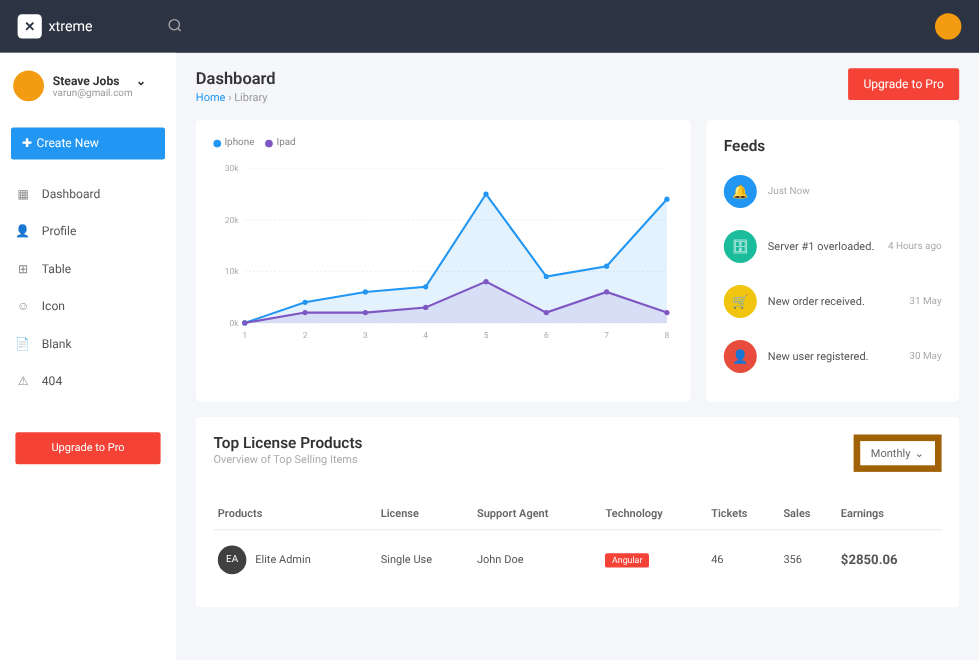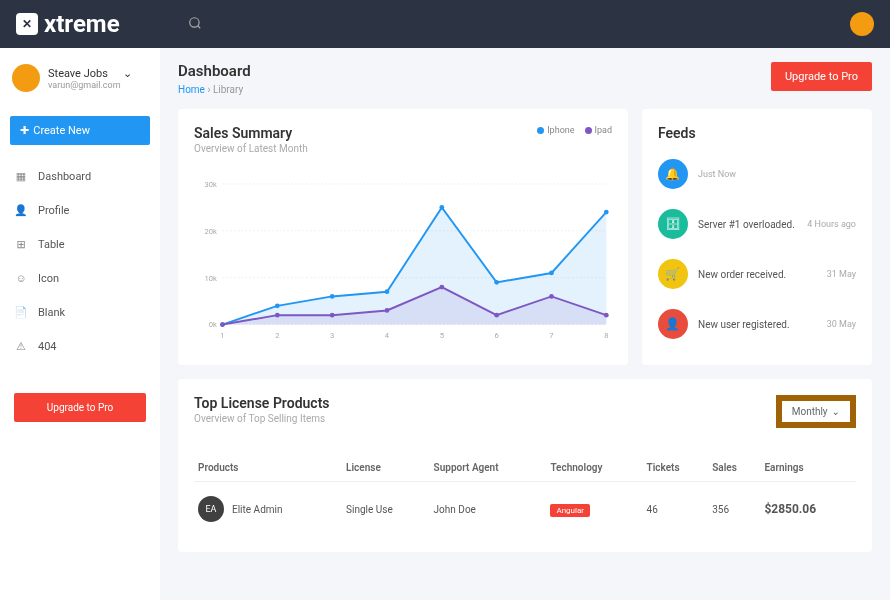--- a/index.html
+++ b/index.html
@@ -1,29 +1,29 @@
 <!DOCTYPE html>
 <html><head>
 <meta charset="utf-8">
 <style>
 *{margin:0;padding:0;box-sizing:border-box;font-family:-apple-system,BlinkMacSystemFont,"Segoe UI",Roboto,sans-serif}
 body{background:#f4f6f9;width:890px;height:600px;overflow:hidden}
 .topbar{height:48px;background:#2c3444;display:flex;align-items:center;padding:0 16px;justify-content:space-between}
 .topbar-left{display:flex;align-items:center;gap:8px}
-.logo{display:flex;align-items:center;gap:6px;color:#fff;font-weight:700;font-size:24px}
+.logo{display:flex;align-items:center;gap:6px;color:#fff;font-weight:400;font-size:13px}
 .logo-icon{width:22px;height:22px;background:#fff;border-radius:4px;position:relative}
 .logo-icon::before{content:"✕";position:absolute;color:#2c3444;font-size:12px;font-weight:bold;top:50%;left:50%;transform:translate(-50%,-50%)}
 .search-icon{color:#aaa;margin-left:60px;cursor:pointer}
 .avatar-top{width:24px;height:24px;border-radius:50%;background:#f39c12;display:flex;align-items:center;justify-content:center;color:#fff;font-size:11px}
 .layout{display:flex;height:552px}
 .sidebar{width:160px;background:#fff;padding:12px 0;display:flex;flex-direction:column}
 .user-block{display:flex;align-items:center;gap:8px;padding:4px 12px 14px}
 .user-avatar{width:28px;height:28px;border-radius:50%;background:#f39c12}
 .user-info{font-size:11px}
-.user-name{font-weight:400;color:#333;display:flex;align-items:flex-start;gap:15px}
+.user-name{font-weight:700;color:#333;display:flex;align-items:flex-start;gap:15px}
 .user-email{color:#999;font-size:9px}
 .create-btn{margin:10px 10px 14px;background:#2196f3;color:#fff;border:none;padding:8px 10px;font-size:11px;cursor:pointer;display:flex;align-items:center;gap:4px;border-radius:2px}
 .nav-item{display:flex;align-items:center;gap:10px;padding:10px 14px;color:#555;font-size:11px;cursor:pointer}
 .nav-icon{width:14px;height:14px;display:flex;align-items:center;justify-content:center;color:#888}
 .upgrade-side{margin:30px 14px;background:#f44336;color:#fff;border:none;padding:9px 16px;font-size:10px;cursor:pointer;border-radius:2px}
 .main{flex:1;padding:14px 18px;overflow-y:auto}
 .page-head{display:flex;justify-content:space-between;align-items:flex-start;margin-bottom:14px}
 .page-title{font-size:15px;font-weight:600;color:#333}
 .breadcrumb{font-size:10px;color:#999;margin-top:4px}
 .breadcrumb a{color:#2196f3;text-decoration:none}
@@ -128,24 +128,20 @@
           <span> › </span>
           <span>Library</span>
         </div>
       </div>
       <button class="upgrade-main">Upgrade to Pro</button>
     </div>
 
     <div class="row">
       <div class="card sales-card">
         <div class="chart-head">
-          <div>
-            <div class="card-title">Sales Summary</div>
-            <div class="card-sub">Overview of Latest Month</div>
-          </div>
           <div class="legend" id="legend">
               <span class="legend-item">
                 <span class="dot" style="background:#2196f3"></span>
                 <span>Iphone</span>
               </span>
               <span class="legend-item">
                 <span class="dot" style="background:#7e57c2"></span>
                 <span>Ipad</span>
               </span>
             </div>

